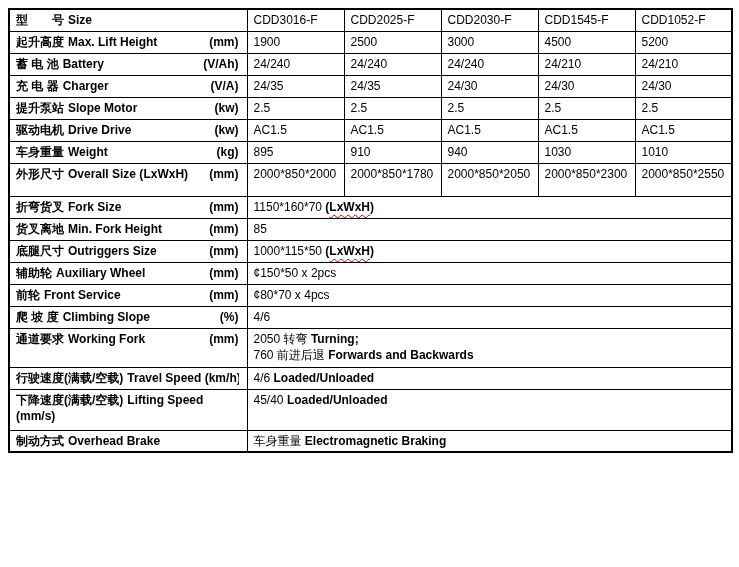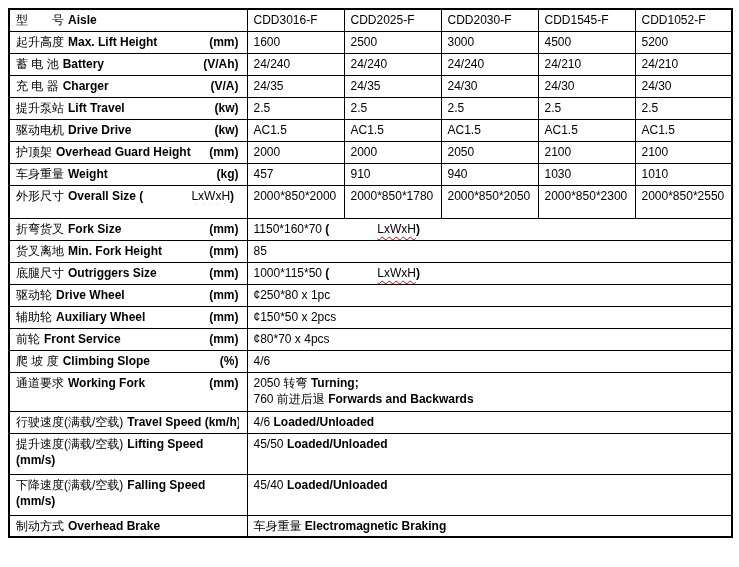--- a/index.html
+++ b/index.html
@@ -21,71 +21,70 @@
     vertical-align:top;
     font-size:12px;line-height:16px;
     overflow:hidden;
   }
   td.label{padding-right:8px;}
   tr.h-std{height:22px;}
   tr.h-tall{height:33px;}
   tr.h-m{height:39px;}
   tr.h-m2{height:41px;}
   .lblflex{display:flex;justify-content:space-between;white-space:nowrap;overflow:hidden;}
-  .cn{font-weight:normal;margin-right:4px;margin-top:40px;}
+  .cn{font-weight:bold;margin-right:4px;margin-top:40px;}
   .en{font-weight:bold;}
   .unit{font-weight:bold;margin-left:6px;}
   .line2{font-weight:bold;}
   .b{font-weight:bold;}
   .wavy{
-    font-weight:normal;
+    font-weight:bold;
     text-decoration:underline;
     text-decoration-style:wavy;
     text-decoration-color:#d00000;
     text-decoration-thickness:1px;
     text-underline-offset:3px;
     text-decoration-skip-ink:none;
-    margin-left:48px;
   }
   .vline{white-space:nowrap;}
 </style>
 </head>
 <body>
 
 <div>
   <table class="spec">
     <colgroup>
       <col class="c-label">
       <col class="c-val">
         <col class="c-val">
         <col class="c-val">
         <col class="c-val">
         <col class="c-val">
     </colgroup>
     <tbody>
         <tr class="h-std">
           <td class="label">
             <div class="lblflex">
-              <span class="lblmain"><span class="cn">型　　号</span><span class="en">Aisle</span></span>
+              <span class="lblmain"><span class="cn">型　　号</span><span class="en">Size</span></span>
             </div>
           </td>
           <td class="val"><span class="vline">CDD3016-F</span></td>
           <td class="val"><span class="vline">CDD2025-F</span></td>
           <td class="val"><span class="vline">CDD2030-F</span></td>
           <td class="val"><span class="vline">CDD1545-F</span></td>
           <td class="val"><span class="vline">CDD1052-F</span></td>
         </tr>
         <tr class="h-std">
           <td class="label">
             <div class="lblflex">
               <span class="lblmain"><span class="cn">起升高度</span><span class="en">Max. Lift Height</span></span>
               <span class="unit">(mm)</span>
             </div>
           </td>
-          <td class="val"><span class="vline">1600</span></td>
+          <td class="val"><span class="vline">1900</span></td>
           <td class="val"><span class="vline">2500</span></td>
           <td class="val"><span class="vline">3000</span></td>
           <td class="val"><span class="vline">4500</span></td>
           <td class="val"><span class="vline">5200</span></td>
         </tr>
         <tr class="h-std">
           <td class="label">
             <div class="lblflex">
               <span class="lblmain"><span class="cn">蓄 电 池</span><span class="en">Battery</span></span>
               <span class="unit">(V/Ah)</span>
@@ -106,21 +105,21 @@
           </td>
           <td class="val"><span class="vline">24/35</span></td>
           <td class="val"><span class="vline">24/35</span></td>
           <td class="val"><span class="vline">24/30</span></td>
           <td class="val"><span class="vline">24/30</span></td>
           <td class="val"><span class="vline">24/30</span></td>
         </tr>
         <tr class="h-std">
           <td class="label">
             <div class="lblflex">
-              <span class="lblmain"><span class="cn">提升泵站</span><span class="en">Lift Travel</span></span>
+              <span class="lblmain"><span class="cn">提升泵站</span><span class="en">Slope Motor</span></span>
               <span class="unit">(kw)</span>
             </div>
           </td>
           <td class="val"><span class="vline">2.5</span></td>
           <td class="val"><span class="vline">2.5</span></td>
           <td class="val"><span class="vline">2.5</span></td>
           <td class="val"><span class="vline">2.5</span></td>
           <td class="val"><span class="vline">2.5</span></td>
         </tr>
         <tr class="h-std">
@@ -132,38 +131,25 @@
           </td>
           <td class="val"><span class="vline">AC1.5</span></td>
           <td class="val"><span class="vline">AC1.5</span></td>
           <td class="val"><span class="vline">AC1.5</span></td>
           <td class="val"><span class="vline">AC1.5</span></td>
           <td class="val"><span class="vline">AC1.5</span></td>
         </tr>
         <tr class="h-std">
           <td class="label">
             <div class="lblflex">
-              <span class="lblmain"><span class="cn">护顶架</span><span class="en">Overhead Guard Height</span></span>
-              <span class="unit">(mm)</span>
-            </div>
-          </td>
-          <td class="val"><span class="vline">2000</span></td>
-          <td class="val"><span class="vline">2000</span></td>
-          <td class="val"><span class="vline">2050</span></td>
-          <td class="val"><span class="vline">2100</span></td>
-          <td class="val"><span class="vline">2100</span></td>
-        </tr>
-        <tr class="h-std">
-          <td class="label">
-            <div class="lblflex">
               <span class="lblmain"><span class="cn">车身重量</span><span class="en">Weight</span></span>
               <span class="unit">(kg)</span>
             </div>
           </td>
-          <td class="val"><span class="vline">457</span></td>
+          <td class="val"><span class="vline">895</span></td>
           <td class="val"><span class="vline">910</span></td>
           <td class="val"><span class="vline">940</span></td>
           <td class="val"><span class="vline">1030</span></td>
           <td class="val"><span class="vline">1010</span></td>
         </tr>
         <tr class="h-tall">
           <td class="label">
             <div class="lblflex">
               <span class="lblmain"><span class="cn">外形尺寸</span><span class="en">Overall Size (</span><span class="wavy">LxWxH</span><span class="en">)</span></span>
               <span class="unit">(mm)</span>
@@ -204,31 +190,20 @@
               <span class="unit">(mm)</span>
             </div>
           </td>
           <td class="val merged" colspan="5">
             <div class="vline"><span>1000*115*50 </span><span class="b">(</span><span class="wavy">LxWxH</span><span class="b">)</span></div>
           </td>
         </tr>
         <tr class="h-std">
           <td class="label">
             <div class="lblflex">
-              <span class="lblmain"><span class="cn">驱动轮</span><span class="en">Drive Wheel</span></span>
-              <span class="unit">(mm)</span>
-            </div>
-          </td>
-          <td class="val merged" colspan="5">
-            <div class="vline"><span>¢250*80 x 1pc</span></div>
-          </td>
-        </tr>
-        <tr class="h-std">
-          <td class="label">
-            <div class="lblflex">
               <span class="lblmain"><span class="cn">辅助轮</span><span class="en">Auxiliary Wheel</span></span>
               <span class="unit">(mm)</span>
             </div>
           </td>
           <td class="val merged" colspan="5">
             <div class="vline"><span>¢150*50 x 2pcs</span></div>
           </td>
         </tr>
         <tr class="h-std">
           <td class="label">
@@ -270,32 +245,21 @@
               <span class="lblmain"><span class="cn">行驶速度(满载/空载)</span><span class="en">Travel Speed (km/h)</span></span>
             </div>
           </td>
           <td class="val merged" colspan="5">
             <div class="vline"><span>4/6 </span><span class="b">Loaded/Unloaded</span></div>
           </td>
         </tr>
         <tr class="h-m2">
           <td class="label">
             <div class="lblflex">
-              <span class="lblmain"><span class="cn">提升速度(满载/空载)</span><span class="en">Lifting Speed</span></span>
-            </div>
-            <div class="line2">(mm/s)</div>
-          </td>
-          <td class="val merged" colspan="5">
-            <div class="vline"><span>45/50 </span><span class="b">Loaded/Unloaded</span></div>
-          </td>
-        </tr>
-        <tr class="h-m2">
-          <td class="label">
-            <div class="lblflex">
-              <span class="lblmain"><span class="cn">下降速度(满载/空载)</span><span class="en">Falling Speed</span></span>
+              <span class="lblmain"><span class="cn">下降速度(满载/空载)</span><span class="en">Lifting Speed</span></span>
             </div>
             <div class="line2">(mm/s)</div>
           </td>
           <td class="val merged" colspan="5">
             <div class="vline"><span>45/40 </span><span class="b">Loaded/Unloaded</span></div>
           </td>
         </tr>
         <tr class="h-std">
           <td class="label">
             <div class="lblflex">

